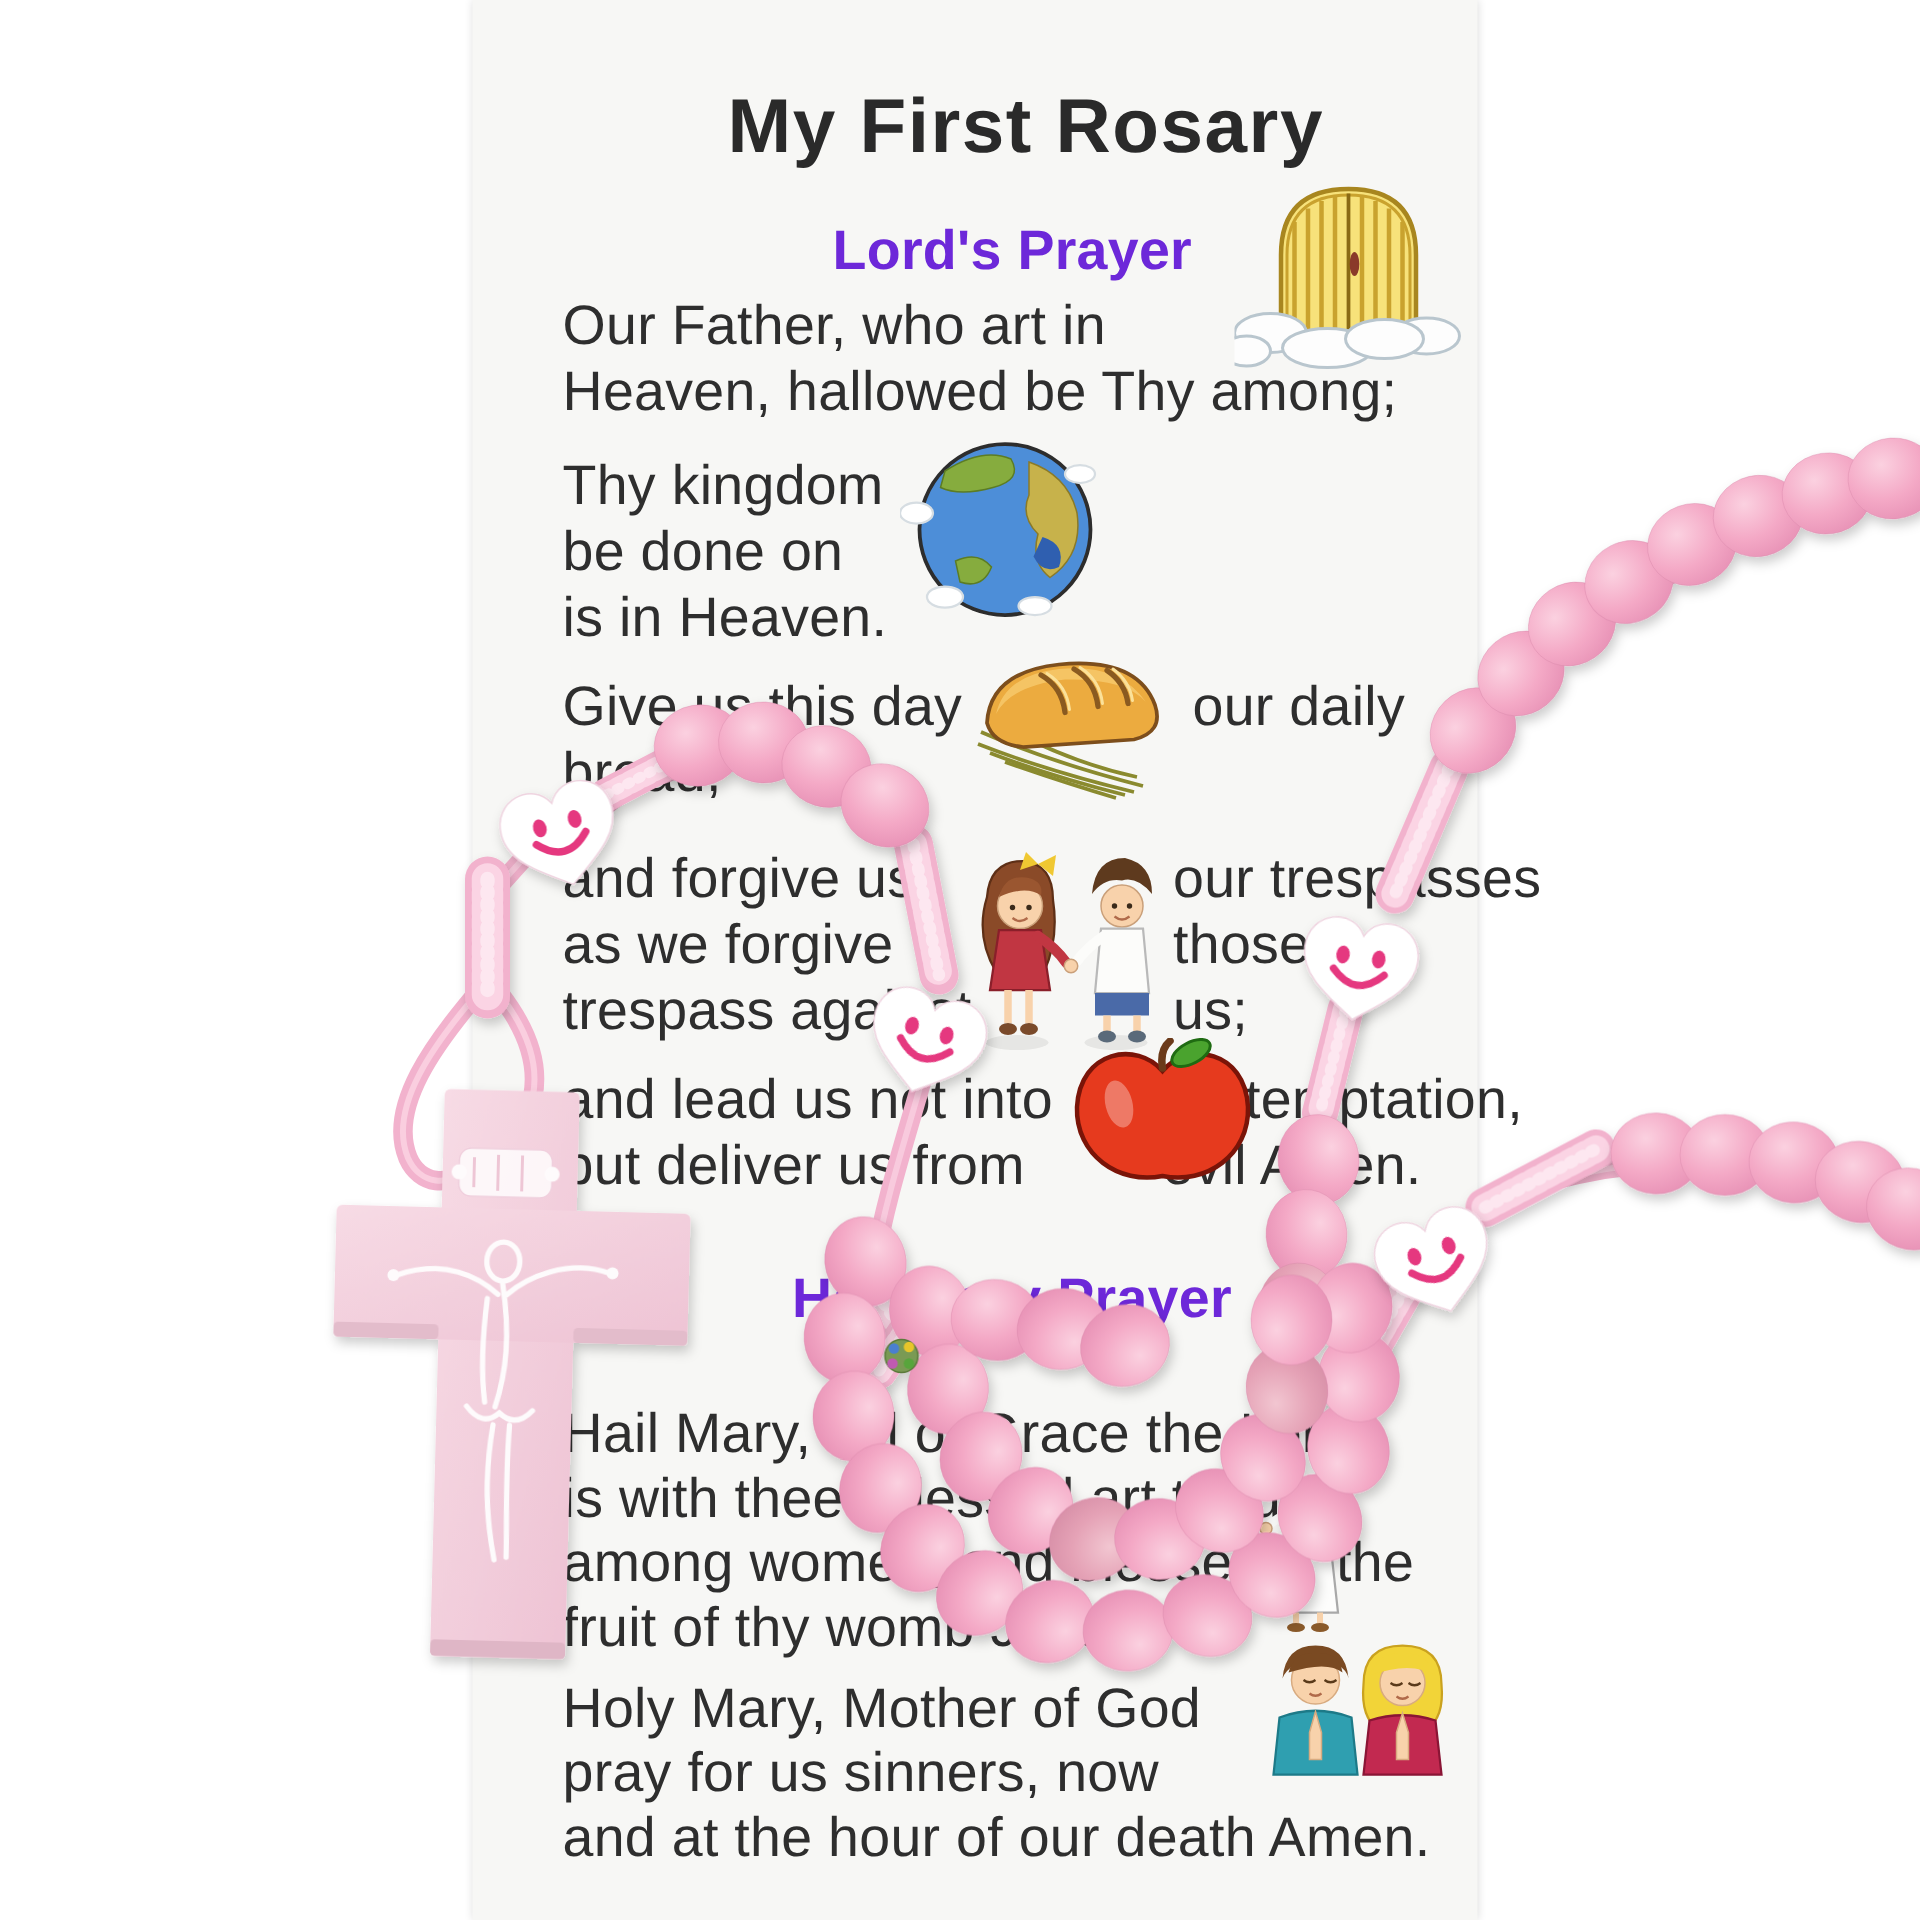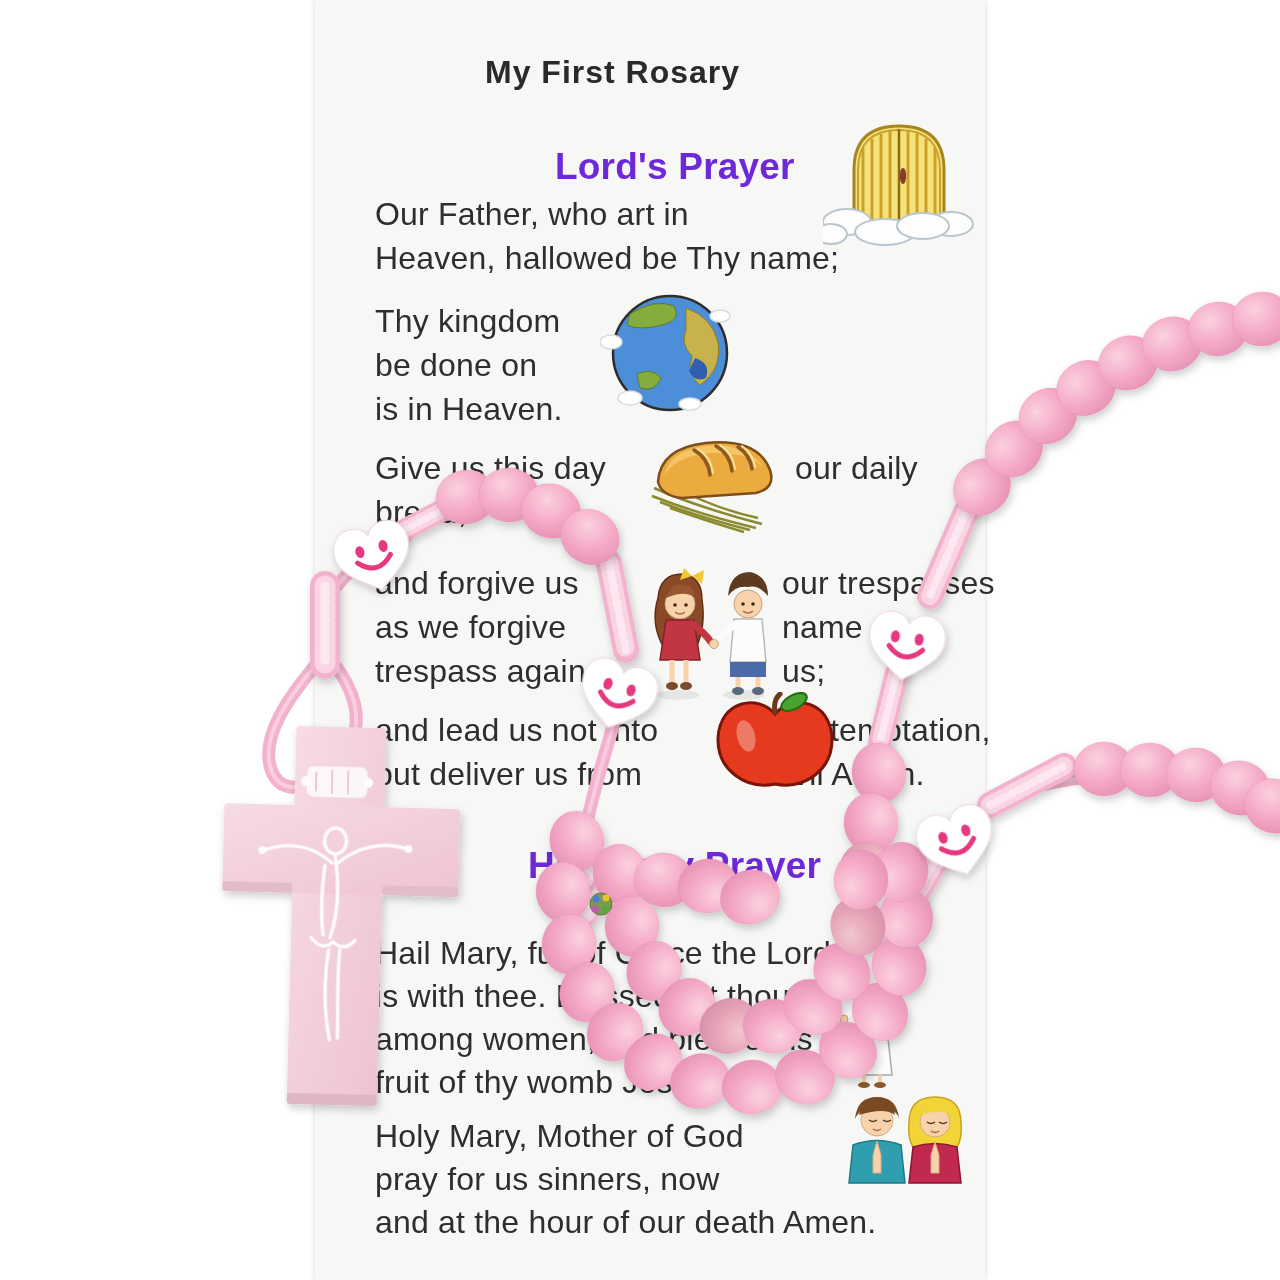--- a/index.html
+++ b/index.html
@@ -1,19 +1,19 @@
 <!DOCTYPE html>
 <html><head>
 <meta charset="utf-8">
 <style>
   html,body{margin:0;padding:0;background:#ffffff;width:1280px;height:1280px;overflow:hidden}
   #stage{position:relative;width:1280px;height:1280px;font-family:"Liberation Sans",sans-serif}
   .card{position:absolute;left:315px;top:0;width:670px;height:1280px;background:#f7f7f5;box-shadow:0 0 6px rgba(0,0,0,.16)}
-  .line{position:absolute;white-space:nowrap;font-size:32px;color:#2e2e2e;letter-spacing:.2px}
-  .title{font-size:32px;font-weight:700;letter-spacing:1px;color:#2a2a2a}
+  .line{position:absolute;white-space:nowrap;font-size:37px;color:#2e2e2e;letter-spacing:.2px}
+  .title{font-size:51px;font-weight:700;letter-spacing:1px;color:#2a2a2a}
   .heading{font-size:37px;font-weight:700;color:#6d28d9}
   .ill{position:absolute}
   #rosary{position:absolute;left:0;top:0;pointer-events:none}
 </style>
 </head>
 <body>
 
 <div id="stage">
 
   <div class="card">
@@ -40,21 +40,21 @@
       <g fill="#fdfdfd" stroke="#b9c6ce" stroke-width="2">
         <ellipse cx="24" cy="110" rx="24" ry="13"></ellipse>
           <ellipse cx="128" cy="112" rx="22" ry="12"></ellipse>
           <ellipse cx="62" cy="120" rx="30" ry="13"></ellipse>
           <ellipse cx="100" cy="114" rx="26" ry="13"></ellipse>
           <ellipse cx="8" cy="122" rx="16" ry="10"></ellipse>
       </g>
     </svg>
 
     <div class="line" style="left:60px;top:196px">Our Father, who art in</div>
-    <div class="line" style="left:60px;top:240px">Heaven, hallowed be Thy name;</div>
+    <div class="line" style="left:60px;top:240px">Heaven, hallowed be Thy among;</div>
 
     <div class="line" style="left:60px;top:347px">be done on</div>
     <div class="line" style="left:60px;top:303px">Thy kingdom</div>
     <div class="line" style="left:60px;top:391px">is in Heaven.</div>
 
     <svg class="ill" style="left:285px;top:290px" width="140" height="130" viewBox="0 0 140 130">
       <circle cx="70" cy="63" r="57" fill="#4d8ed8" stroke="#2d2d2d" stroke-width="2.5"></circle>
       <path d="M30,24 Q55,8 74,16 Q82,30 62,35 Q40,41 27,35 Z" fill="#86ac3e" stroke="#5c7c24"></path>
       <path d="M86,18 Q112,27 118,52 Q122,80 100,95 Q87,85 92,66 Q80,54 86,40 Z" fill="#c7b24b" stroke="#8a7a28"></path>
       <path d="M37,84 Q52,77 61,88 Q55,103 40,98 Z" fill="#86ac3e" stroke="#5c7c24"></path>
@@ -88,21 +88,21 @@
         <path d="M58,19 q13,8 15,24" stroke="#fbe199" stroke-width="2"></path>
           <path d="M80,15 q13,8 15,24" stroke="#fbe199" stroke-width="2"></path>
           <path d="M102,16 q11,8 13,21" stroke="#fbe199" stroke-width="2"></path>
       </g>
     </svg>
 
     <div class="line" style="left:60px;top:565px">and forgive us</div>
     <div class="line" style="left:60px;top:609px">as we forgive</div>
     <div class="line" style="left:60px;top:653px">trespass against</div>
     <div class="line" style="left:467px;top:565px">our trespasses</div>
-    <div class="line" style="left:467px;top:609px">name</div>
+    <div class="line" style="left:467px;top:609px">those</div>
     <div class="line" style="left:467px;top:653px">us;</div>
 
     <svg class="ill" style="left:325px;top:562px" width="140" height="142" viewBox="0 0 140 142">
       <ellipse cx="38" cy="133" rx="21" ry="5" fill="#e6e6e4"></ellipse>
         <ellipse cx="104" cy="133" rx="21" ry="5" fill="#e6e6e4"></ellipse>
       <path d="M18,36 Q20,12 42,12 Q62,14 62,38 Q66,64 56,86 L24,86 Q10,62 18,36 Z" fill="#8a4a28" stroke="#5e2f16" stroke-width="1.5"></path>
       <polygon points="52,14 64,8 62,22" fill="#f0c832"></polygon>
         <polygon points="52,14 44,6 40,18" fill="#f0c832"></polygon>
       <circle cx="40" cy="42" r="15" fill="#f8d2ab" stroke="#caa07a"></circle>
       <path d="M26,36 Q30,21 44,23 Q56,25 54,35 Q44,28 26,36 Z" fill="#9a5630"></path>

